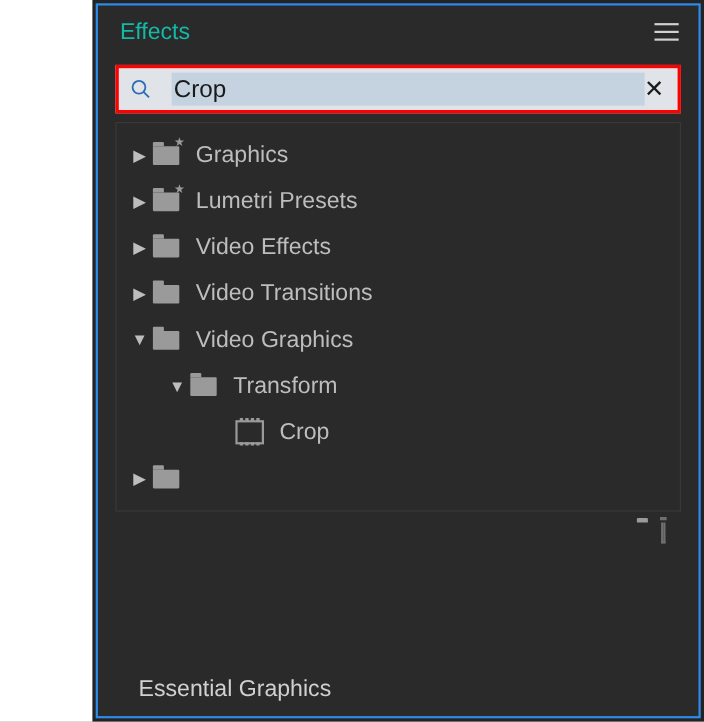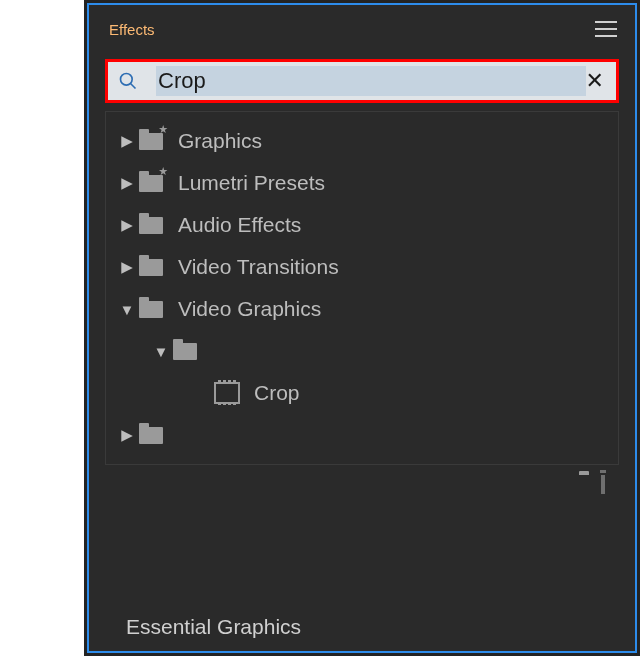--- a/index.html
+++ b/index.html
@@ -1,19 +1,19 @@
 <!DOCTYPE html>
 <html><head>
 <meta charset="utf-8">
 <style>
 html,body{margin:0;padding:0;width:640px;height:656px;background:#fff;font-family:"Segoe UI",Arial,sans-serif;overflow:hidden}
 .panel-frame{position:absolute;left:84px;top:0;width:556px;height:656px;background:#232323}
 .panel-border{position:absolute;left:3px;top:3px;right:3px;bottom:3px;border:2px solid #2d8ceb;background:#2a2a2a;box-sizing:border-box}
 .panel-header{display:flex;align-items:center;justify-content:space-between;height:48px;padding:0 18px 0 20px}
-.panel-title{color:#fdba74;font-size:15px;font-weight:400}
+.panel-title{color:#14b8a6;font-size:21px;font-weight:400}
 .hamburger{width:22px;height:16px;display:flex;flex-direction:column;justify-content:space-between;cursor:pointer}
 .hamburger span{height:2px;background:#d0d0d0}
 .search-box{position:relative;margin:6px 16px 8px 16px;height:44px;border:3px solid #f00;box-sizing:border-box;background:#e0e4e8;display:flex;align-items:center}
 .search-icon{margin-left:10px;width:20px;height:20px;flex:none}
 .search-icon svg{display:block}
 .search-text{margin-left:18px;flex:1;font-size:22px;color:#1a1a1a;background:#c5d3e0;padding:2px 6px 2px 2px;display:inline-block}
 .clear-btn{margin-right:12px;font-size:22px;color:#1a1a1a;cursor:pointer;font-weight:400;line-height:1}
 .tree-wrap{margin:2px 16px 0 16px;border:1px solid #3a3a3a;padding:8px 0}
 .row{display:flex;align-items:center;height:42px;font-size:21px;color:#bdbdbd}
 .chev{width:22px;text-align:center;color:#bdbdbd;cursor:pointer;font-size:15px;user-select:none}
@@ -83,21 +83,21 @@
             <span class="folder star"></span>
           </span>
         <span class="label">Lumetri Presets</span>
       </div>
 
       <div class="row pad1">
         <span class="chev">▶</span>
         <span class="icon-slot">
             <span class="folder"></span>
           </span>
-        <span class="label">Audio Effects</span>
+        <span class="label">Video Effects</span>
       </div>
 
       <div class="row pad1">
         <span class="chev">▶</span>
         <span class="icon-slot">
             <span class="folder"></span>
           </span>
         <span class="label">Video Transitions</span>
       </div>
 
@@ -107,20 +107,21 @@
             <span class="folder"></span>
           </span>
         <span class="label">Video Graphics</span>
       </div>
 
       <div class="row pad2">
         <span class="chev">▼</span>
         <span class="icon-slot">
             <span class="folder"></span>
           </span>
+        <span class="label">Transform</span>
       </div>
 
       <div class="row pad3">
         <span class="icon-slot">
           <span class="fx-icon">
               <span class="dots">
                 <i></i>
                 <i></i>
                 <i></i>
                 <i></i>

